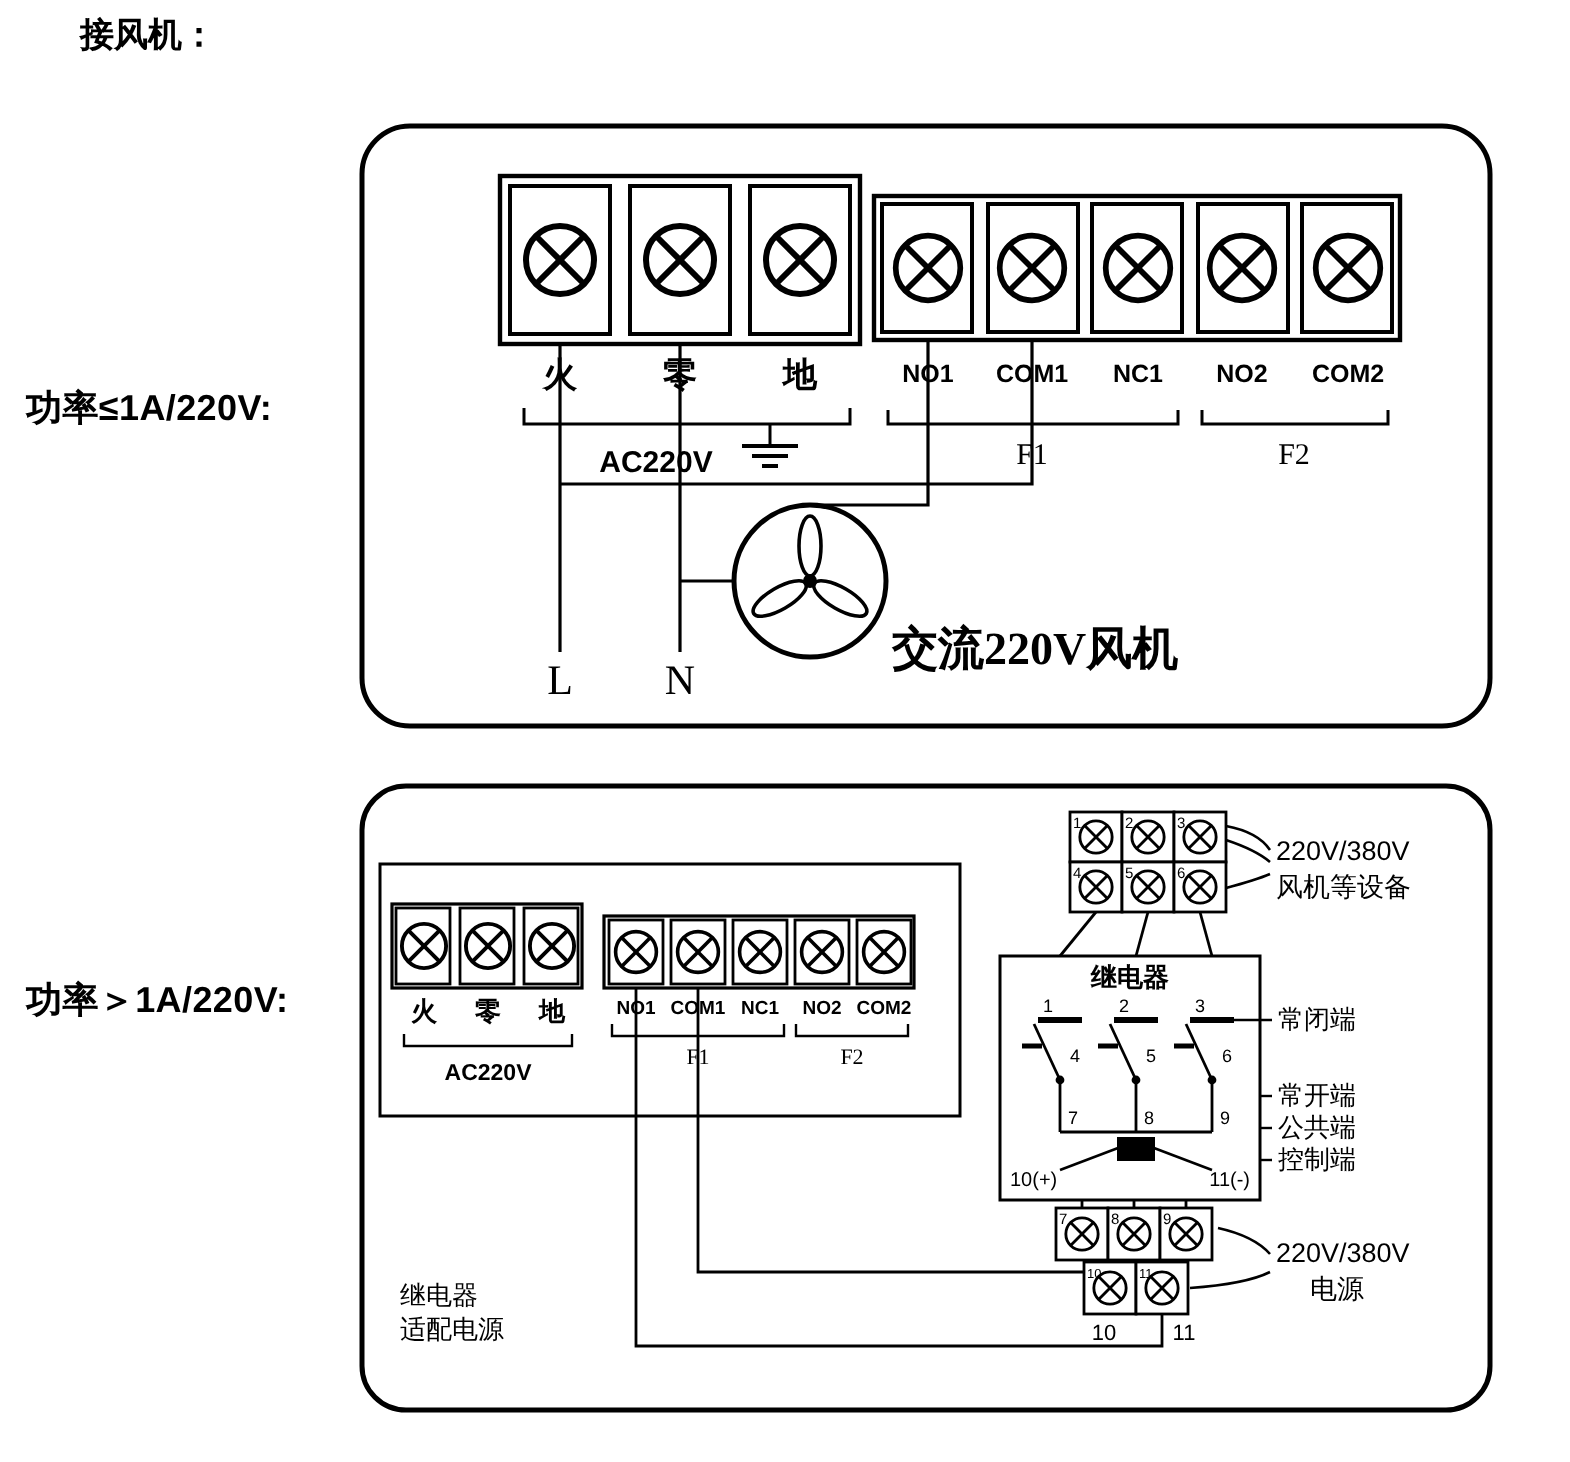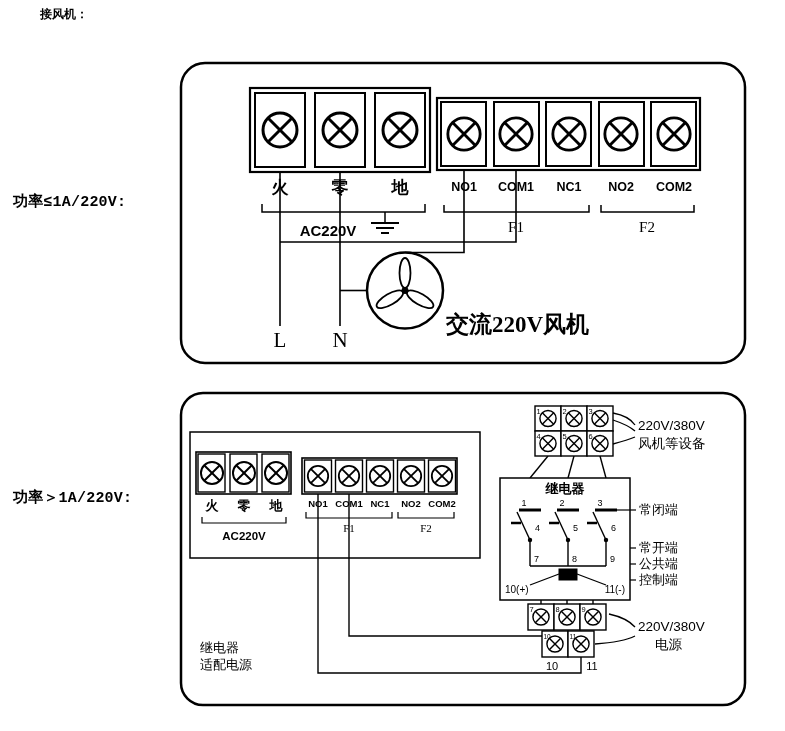--- a/index.html
+++ b/index.html
@@ -1,19 +1,19 @@
 <!DOCTYPE html>
 <html><head>
 <meta charset="utf-8">
 <style>
   html,body{margin:0;padding:0;background:#fff;}
   body{width:785px;height:731px;position:relative;font-family:"Liberation Sans","DejaVu Sans",sans-serif;color:#000;}
   .abs{position:absolute;}
-  .pg-title{left:40px;top:6px;font-size:12px;font-weight:bold;}
-  .pw-label{left:13px;font-size:15px;font-weight:bold;letter-spacing:0.2px;font-family:Liberation Mono, monospace;}
+  .pg-title{left:40px;top:6px;font-size:17px;font-weight:bold;}
+  .pw-label{left:13px;font-size:18px;font-weight:bold;letter-spacing:0.2px;}
   svg{position:absolute;overflow:visible;}
   svg text{font-family:"Liberation Sans","DejaVu Sans",sans-serif;fill:#000;}
   svg .serif{font-family:"Liberation Serif","DejaVu Serif",serif;}
   svg line,svg polyline,svg path.wire,svg rect{stroke:#000;}
   .noF{fill:none;}
 </style>
 </head>
 <body>
 
 <div class="abs pg-title">接风机：</div>

